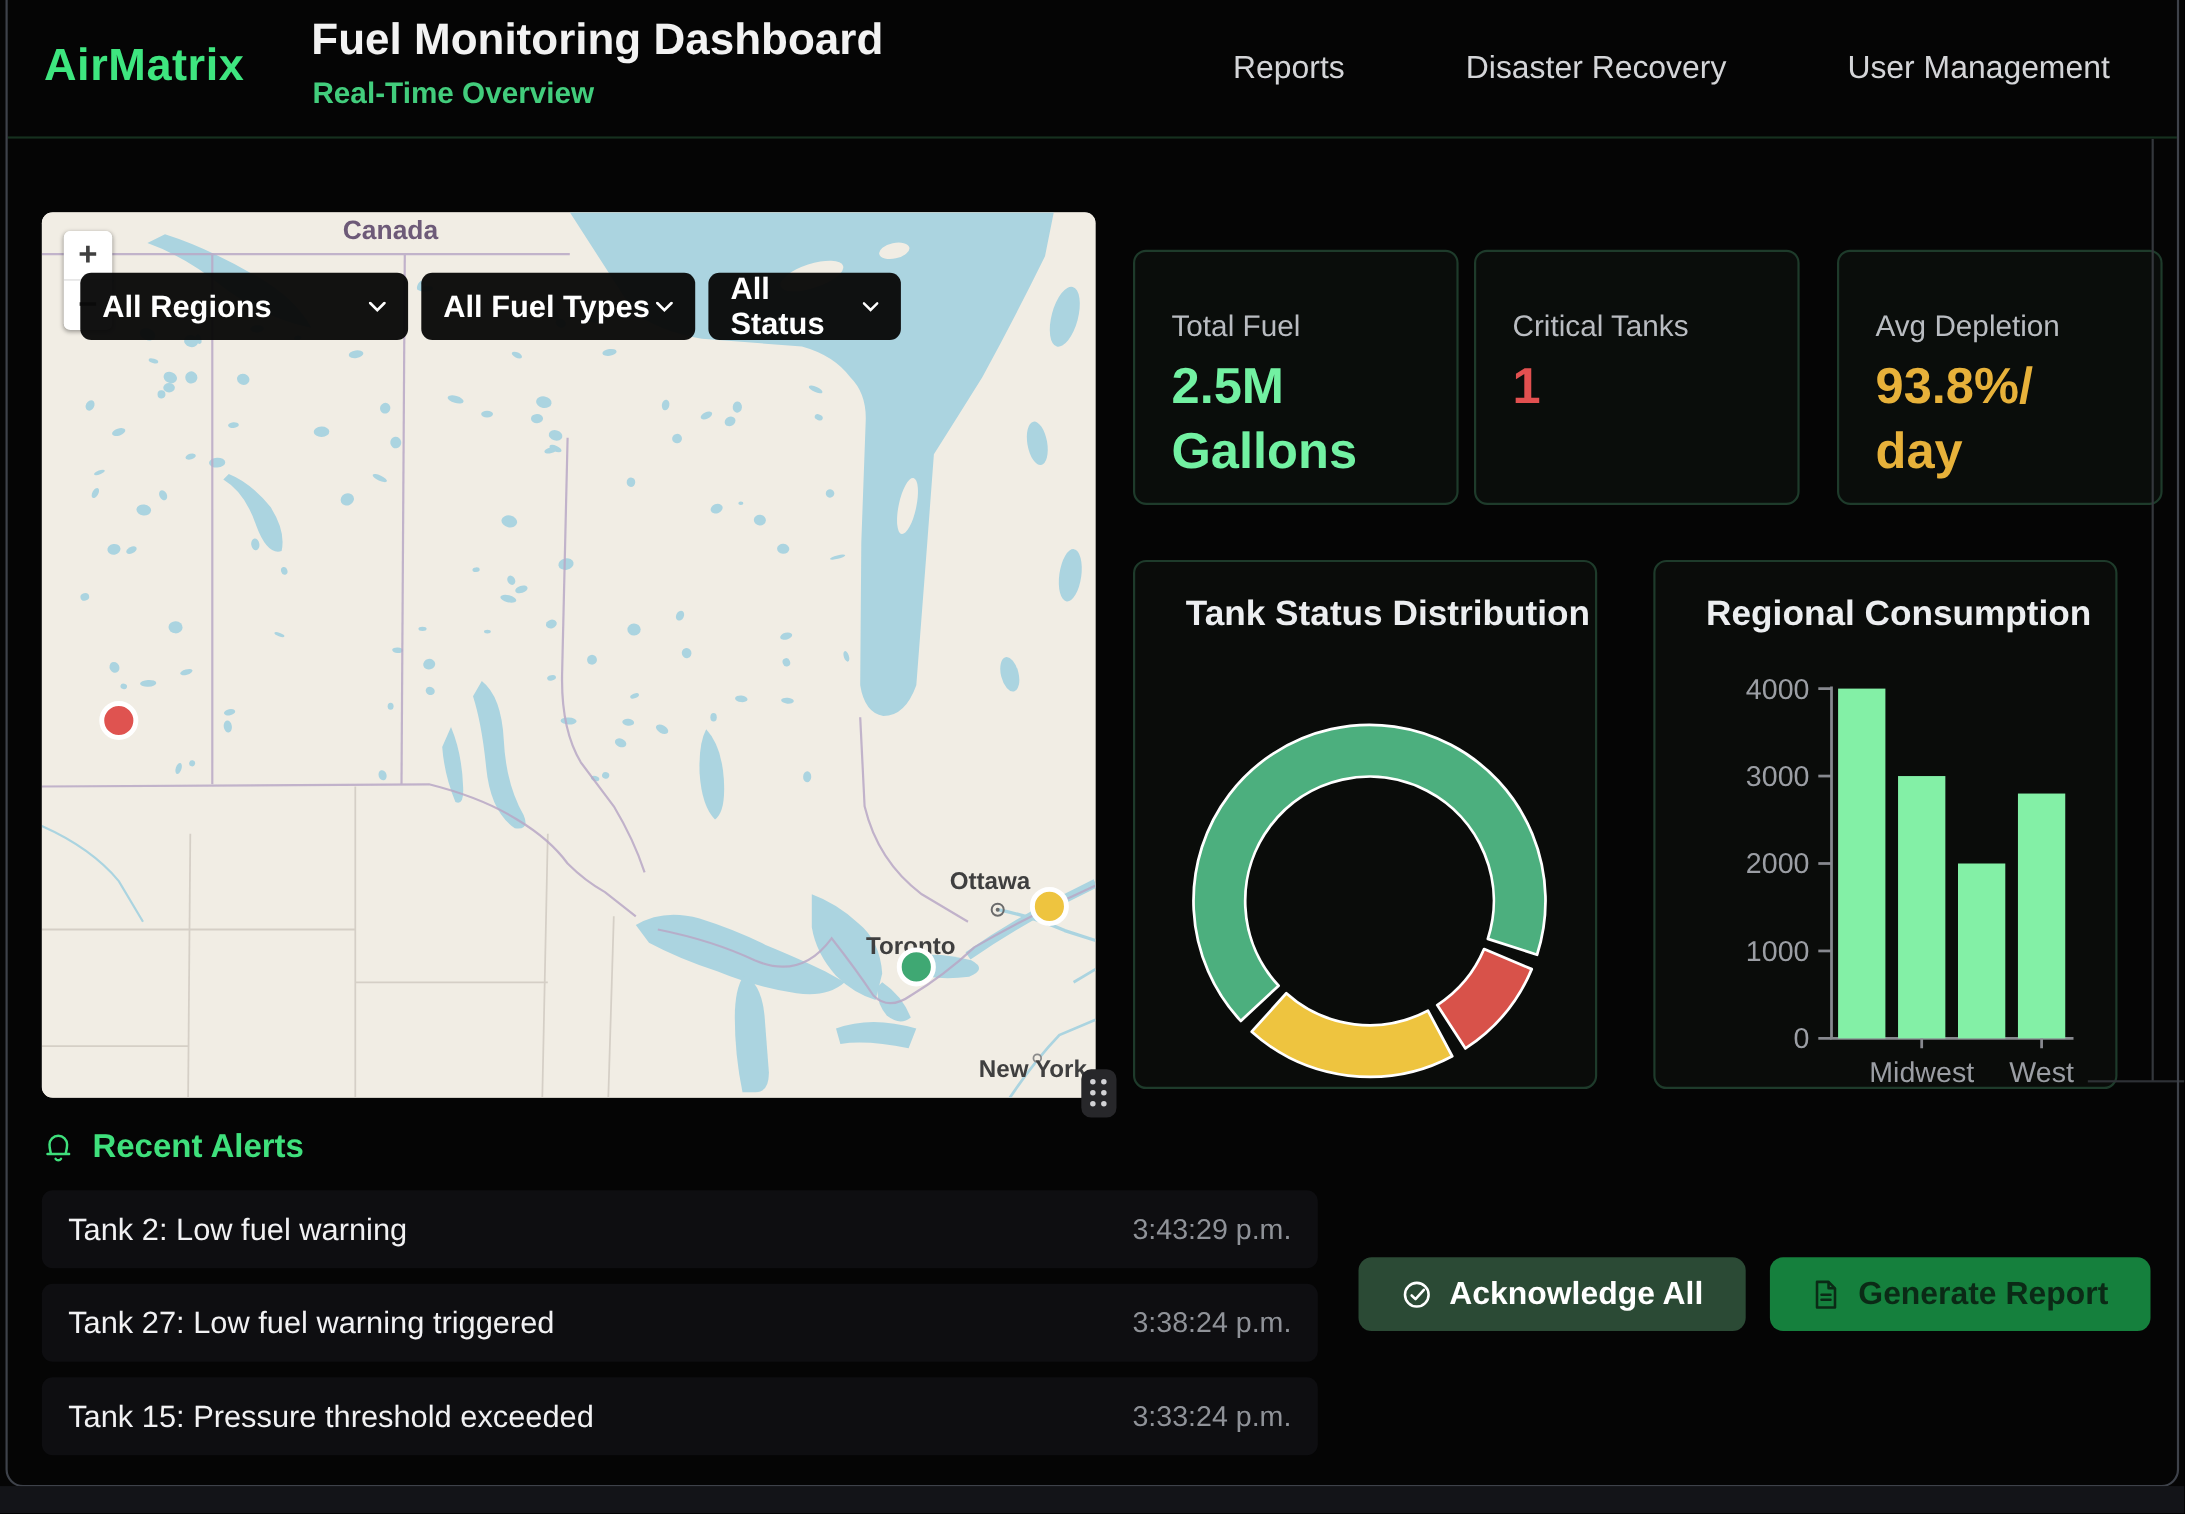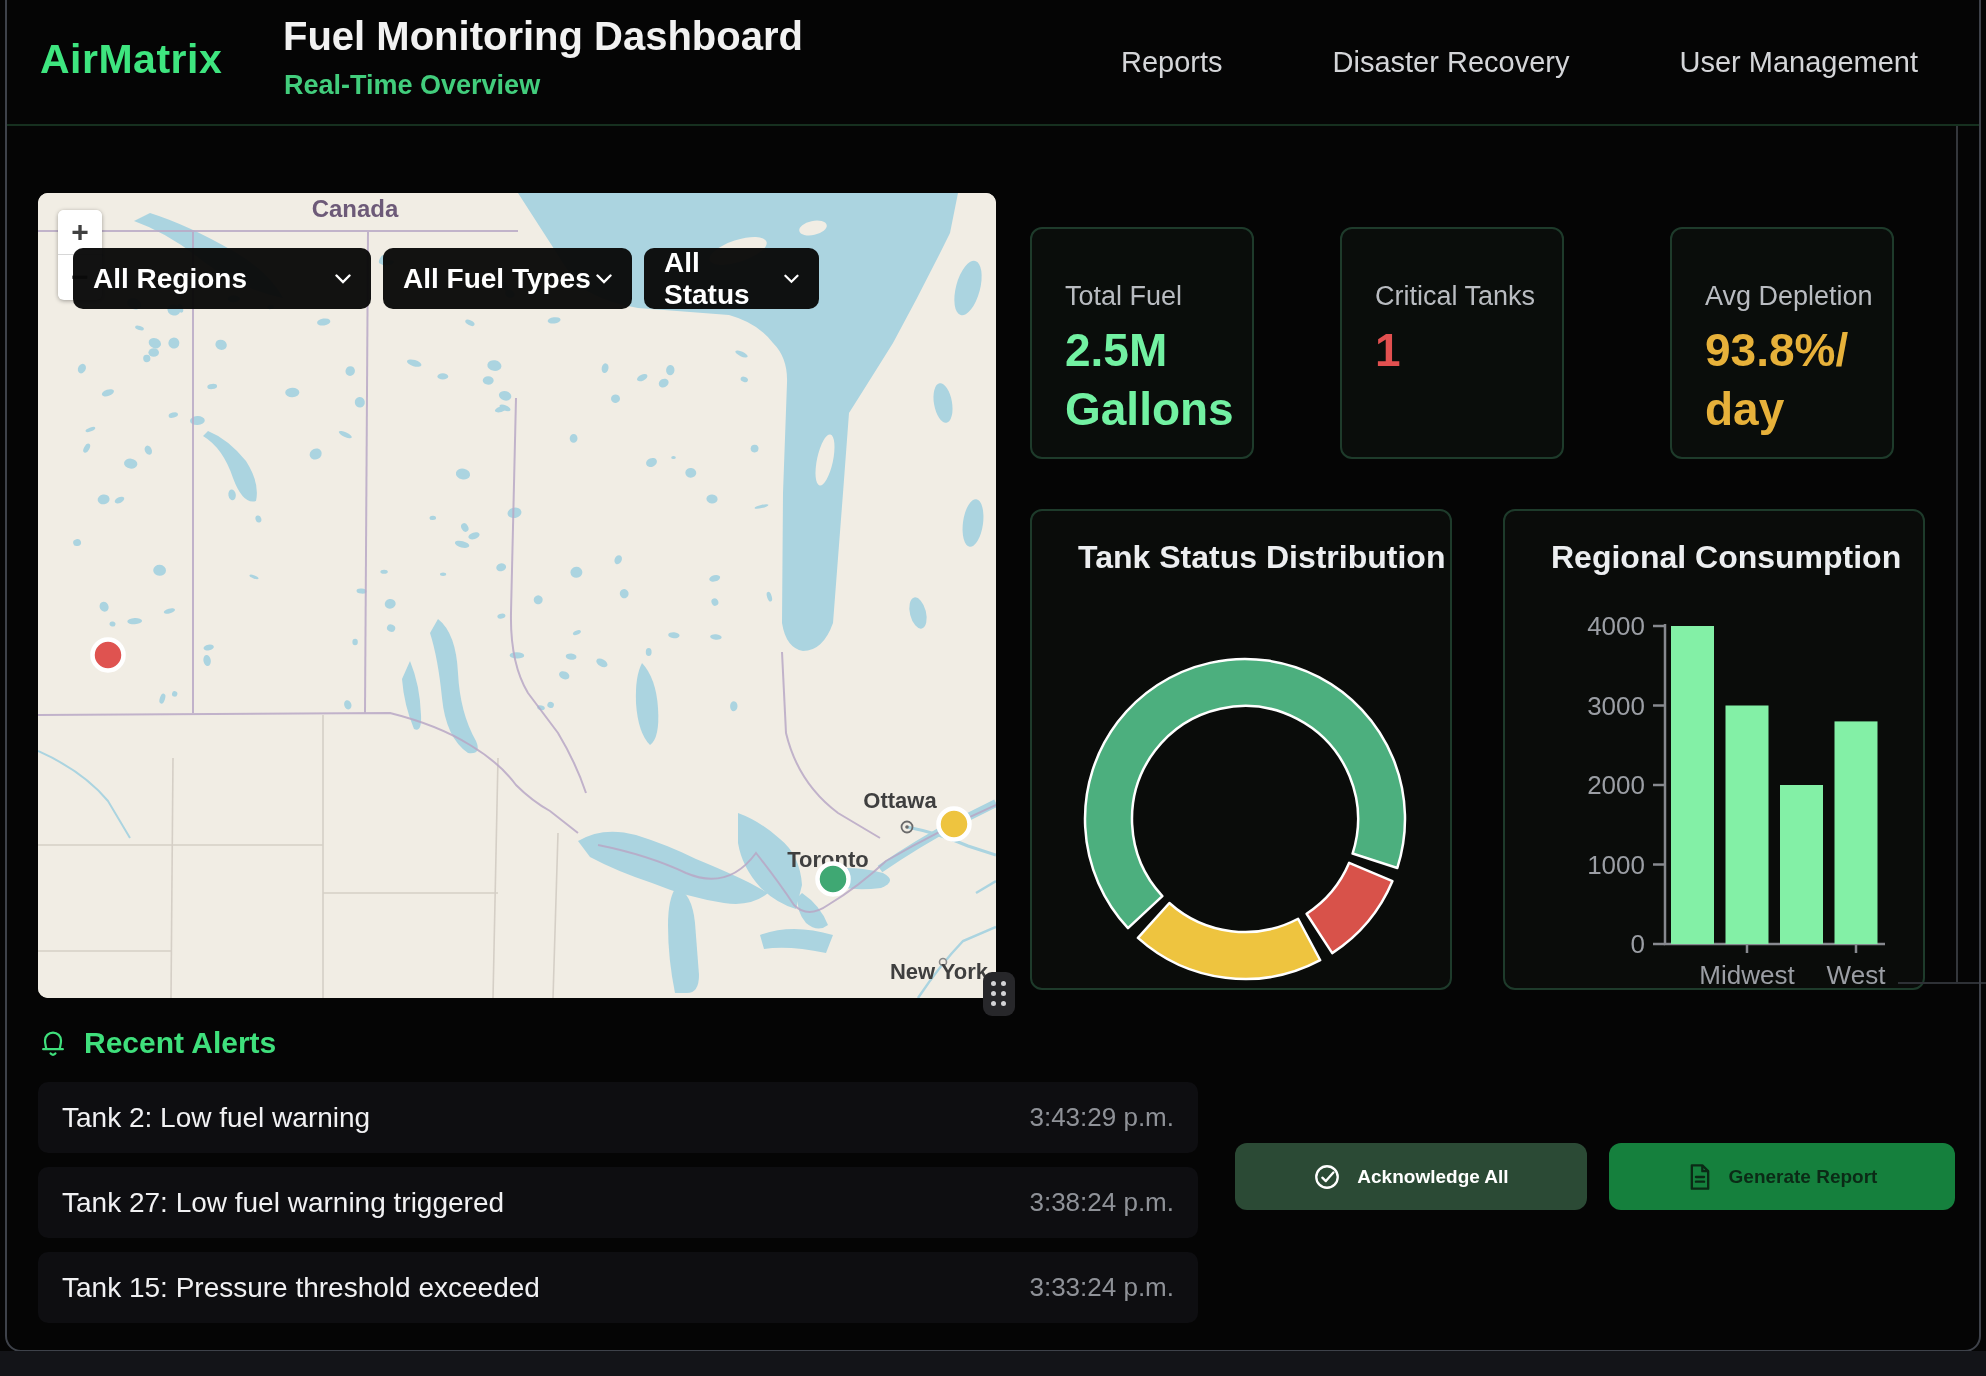--- a/index.html
+++ b/index.html
@@ -31,21 +31,21 @@
   .dd{height:61px;background:rgba(8,8,8,.96);border-radius:10px;color:#fff;display:flex;
       align-items:center;justify-content:space-between;padding:0 20px;cursor:pointer;box-sizing:border-box;}
   .dd span{font-size:28px;font-weight:700;}
   #dd-regions{width:298px;} #dd-fuel{width:249px;} #dd-status{width:175px;}
   #drag-handle{left:983px;top:972px;width:32px;height:44px;background:#27272a;border-radius:9px;z-index:8;
                display:grid;grid-template-columns:repeat(2,6px);grid-template-rows:repeat(3,6px);
                gap:4px;place-content:center;cursor:grab;}
   #drag-handle i{width:5px;height:5px;border-radius:50%;background:#d3d3d6;}
 
   
-  .kpi{top:227px;width:224px;height:232px;background:#0a0d0b;border:2px solid #1e3b2b;border-radius:12px;box-sizing:border-box;}
+  .kpi{top:227px;width:296px;height:232px;background:#0a0d0b;border:2px solid #1e3b2b;border-radius:12px;box-sizing:border-box;}
   #kpi-0{left:1030px;} #kpi-1{left:1340px;} #kpi-2{left:1650px;margin-left:20px;}
   .kpi .lbl{position:absolute;left:33px;top:52px;font-size:27px;color:#b9bcc1;}
   .kpi .val{position:absolute;left:33px;top:92px;font-size:46px;font-weight:800;line-height:59px;}
 
   
   .panel{top:509px;width:422px;height:481px;background:#0a0c0a;border:2px solid #1e3b2b;border-radius:12px;box-sizing:border-box;}
   #panel-donut{left:1030px;} #panel-bar{left:1503px;}
   .panel h2{position:absolute;left:46px;top:28px;margin:0;font-size:32px;font-weight:700;color:#eceef0;}
   .panel svg{position:absolute;left:0;top:0;}
 
@@ -57,21 +57,21 @@
   #alerts-head{left:38px;top:1026px;display:flex;align-items:center;gap:16px;}
   #alerts-head .txt{font-size:30px;font-weight:700;color:#3fe07c;}
   .alert-row{left:38px;width:1160px;height:71px;background:#0e0e11;border-radius:10px;
              display:flex;align-items:center;justify-content:space-between;padding:0 24px;box-sizing:border-box;}
   #alert-0{top:1082px;} #alert-1{top:1167px;} #alert-2{top:1252px;}
   .alert-row .msg{font-size:28px;color:#f1f1f3;}
   .alert-row .time{font-size:26px;color:#8f9298;}
 
   
   .btn{top:1143px;height:67px;border-radius:12px;display:flex;align-items:center;justify-content:center;
-       gap:16px;cursor:pointer;font-size:19px;font-weight:700;}
+       gap:16px;cursor:pointer;font-size:29px;font-weight:700;}
   #btn-ack{left:1235px;width:352px;background:#2b4a35;color:#fff;}
   #btn-report{left:1609px;width:346px;background:#15803d;color:#0b2a16;}
 </style>
 </head>
 <body>
 
 <div id="stage">
 
   <div id="header" class="abs">
     <div id="brand" class="abs">AirMatrix</div>

